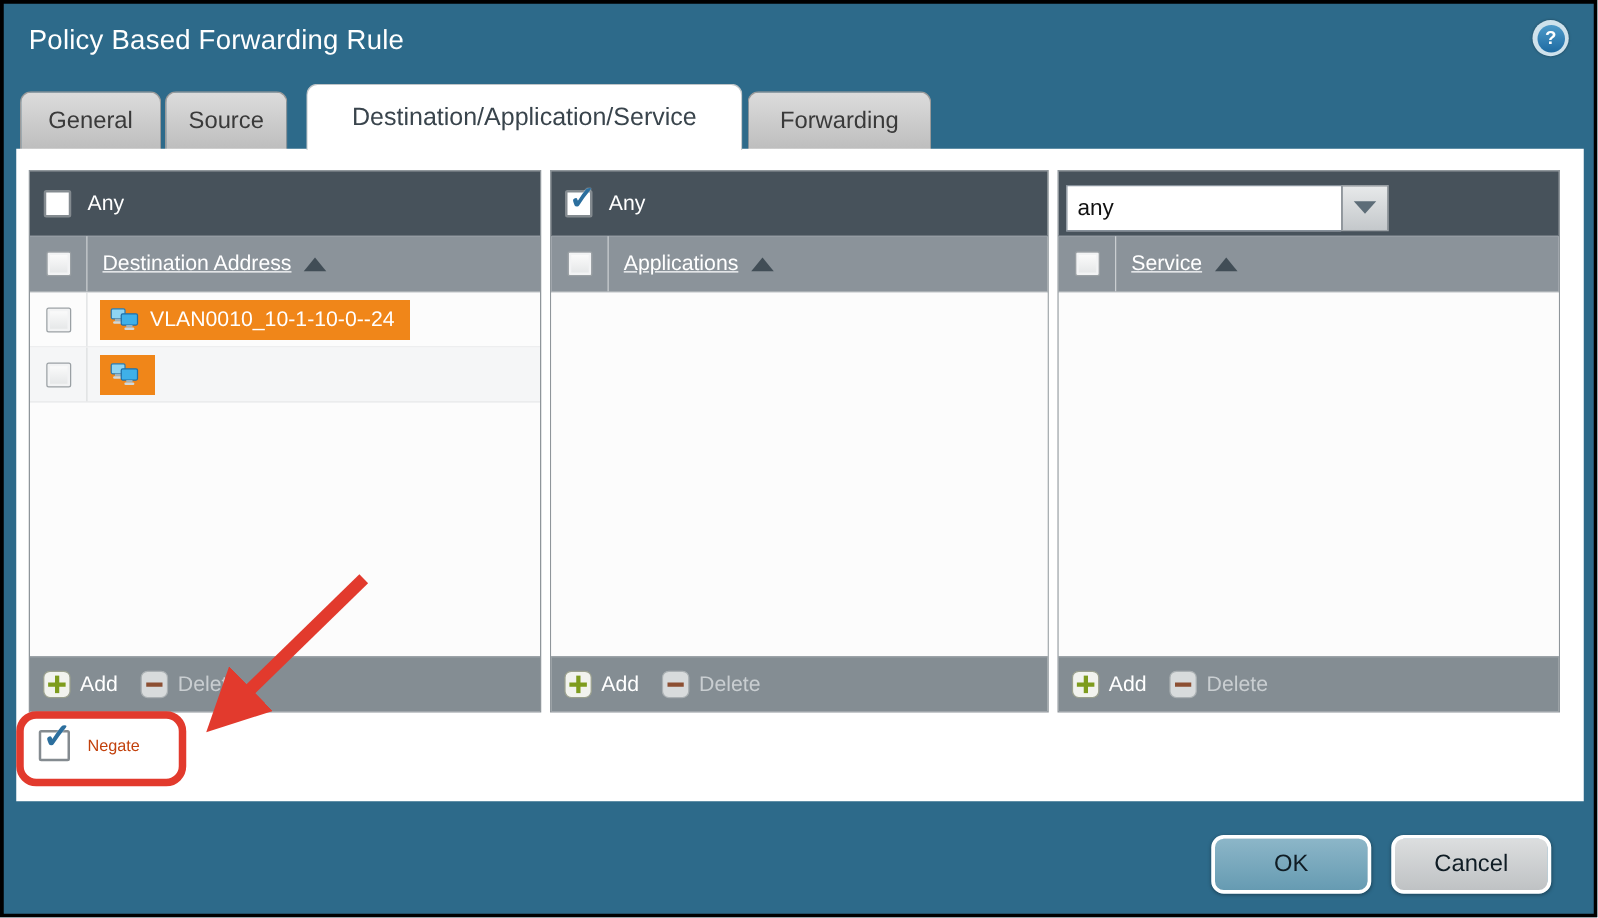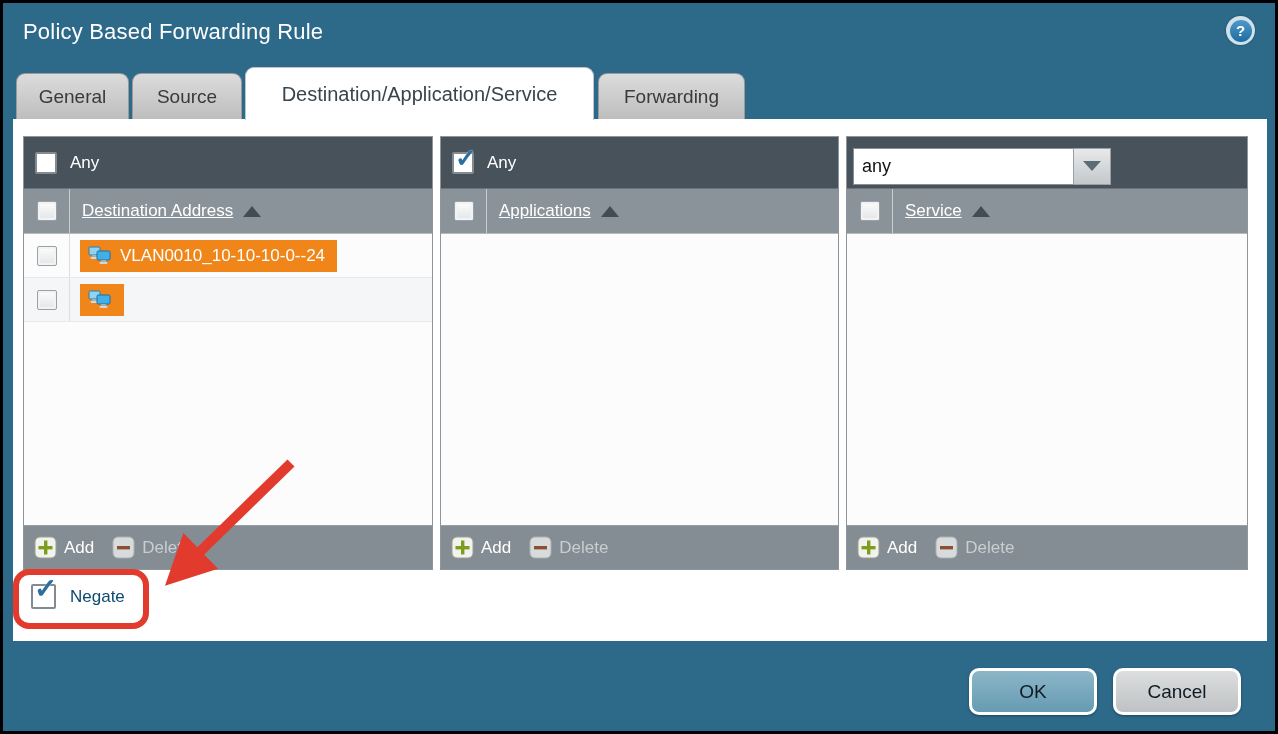--- a/index.html
+++ b/index.html
@@ -29,21 +29,21 @@
     position:absolute; top:70px; height:47px;
     background:linear-gradient(180deg,#dcdcdc 0%,#bdbdbd 100%);
     border:1px solid #9a9a9a; border-bottom:none; border-radius:9px 9px 0 0;
     color:#3a3a3a; font-size:19px; display:flex; align-items:center; justify-content:center;
   }
   .tab.active {
     top:64px; height:53px; background:#fff; color:#39444c; z-index:3; font-size:20px;
     border-color:#bfc4c7;
   }
   .tab-general { left:13px;  width:113px; }
-  .tab-source  { left:129px; width:110px; }
+  .tab-source  { left:129px; width:98px; }
   .tab-das     { left:242px; width:349px; }
   .tab-fwd     { left:595px; width:147px; }
 
   
   .content { position:absolute; left:10px; top:116px; width:1254px; height:522px; background:#fff; z-index:2; }
 
   .col { position:absolute; top:17px; height:434px; border:1px solid #8f969b; display:flex; flex-direction:column; background:#fbfbfb; }
   .col-dest { left:10px;  width:410px; }
   .col-apps { left:427px; width:399px; }
   .col-svc  { left:833px; width:402px; }
@@ -81,21 +81,21 @@
   .dd input {
     width:220px; height:37px; border:1px solid #86909a; border-right:none; background:#fff;
     font-family:"Liberation Sans",sans-serif; font-size:18px; color:#111; padding-left:8px; outline:none;
   }
   .dd .dd-btn { width:38px; height:37px; background:linear-gradient(180deg,#e7e9ea 0%,#c4c8cb 100%); border:1px solid #9aa0a5; display:flex; align-items:center; justify-content:center; }
   .dd-arrow { width:0; height:0; border-left:9px solid transparent; border-right:9px solid transparent; border-top:10px solid #5d6d78; }
 
   
   .negate-wrap { position:absolute; left:18px; top:465px; display:flex; align-items:center; }
   .negate-cb { width:25px; height:25px; }
-  .negate-lbl { font-size:17px; color:#0c4a6e; margin-left:14px; }
+  .negate-lbl { font-size:13px; color:#c2410c; margin-left:14px; }
 
   
   .red-box { position:absolute; left:10px; top:566px; width:136px; height:60px; border:6px solid #e23a2d; border-radius:16px; z-index:6; }
   .red-arrow { position:absolute; left:120px; top:440px; width:200px; height:185px; z-index:7; pointer-events:none; }
 
   
   .btn {
     position:absolute; top:665px; width:128px; height:47px; border-radius:10px; border:3px solid #fff;
     font-size:19px; color:#0f1c24; display:flex; align-items:center; justify-content:center;
     box-shadow:0 1px 3px rgba(0,0,0,.35); cursor:pointer;
@@ -139,21 +139,21 @@
             </span>
           <span class="chip">
             <svg width="24" height="19" viewBox="0 0 24 19">
               <rect x="1" y="1" width="11" height="8" rx="1.2" fill="#8fd4f2" stroke="#2a7ab0"></rect>
               <rect x="4" y="9" width="5" height="2" fill="#9fb3bd"></rect>
               <rect x="2.5" y="11" width="8" height="2" rx="1" fill="#cfd8dc"></rect>
               <rect x="9" y="5" width="13" height="9" rx="1.2" fill="#3fb0e8" stroke="#1f6fa8"></rect>
               <rect x="13" y="14" width="5" height="2" fill="#9fb3bd"></rect>
               <rect x="11.5" y="16" width="8" height="2" rx="1" fill="#cfd8dc"></rect>
             </svg>
-            <span class="lbl">VLAN0010_10-10-10-0--24</span>
+            <span class="lbl">VLAN0010_10-1-10-0--24</span>
           </span>
         </div>
         <div class="row">
           <span class="row-cbcell">
               <span class="cb cb-20"></span>
             </span>
           <span class="chip">
             <svg width="24" height="19" viewBox="0 0 24 19">
               <rect x="1" y="1" width="11" height="8" rx="1.2" fill="#8fd4f2" stroke="#2a7ab0"></rect>
               <rect x="4" y="9" width="5" height="2" fill="#9fb3bd"></rect>

